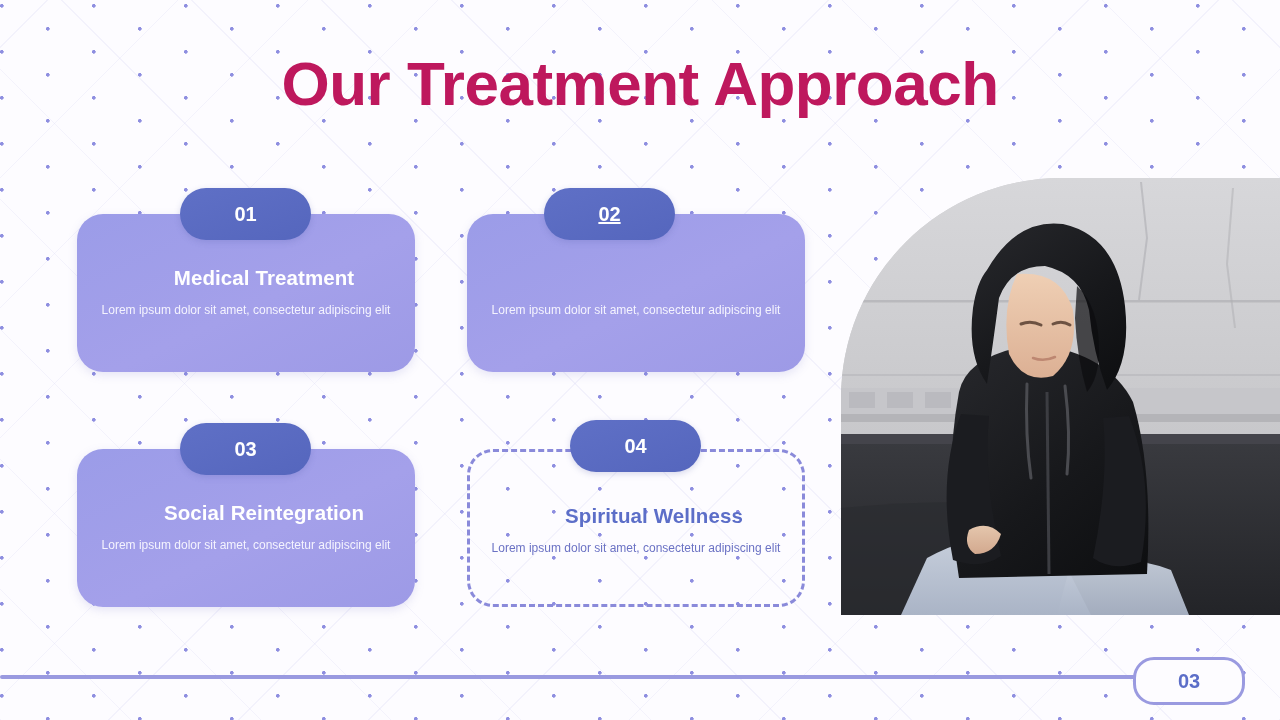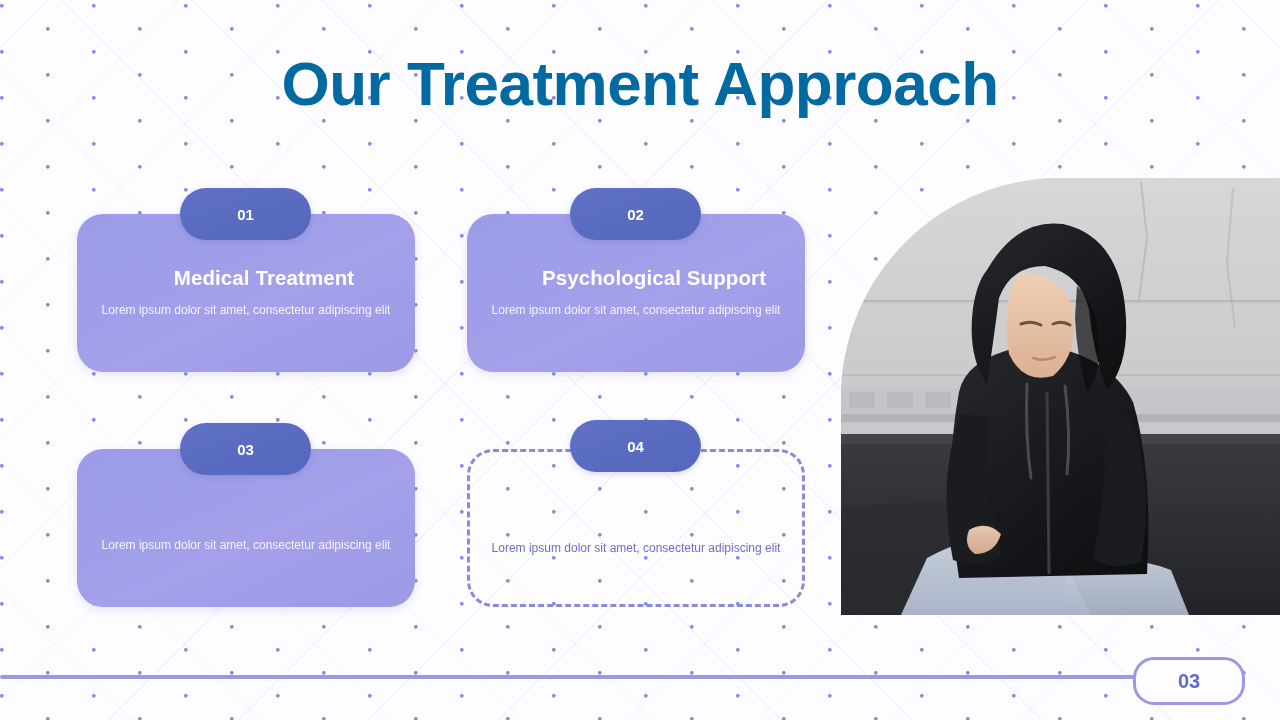--- a/index.html
+++ b/index.html
@@ -61,21 +61,21 @@
   
   .slide-title {
     position: absolute;
     left: 0;
     top: 48px;
     width: 1280px;
     text-align: center;
     font-size: 62px;
     font-weight: 700;
     letter-spacing: -0.5px;
-    color: #0369a1;
+    color: #be185d;
     z-index: 5;
     white-space: nowrap;
   }
 
   
   .photo {
     position: absolute;
     left: 841px;
     top: 178px;
     width: 439px;
@@ -137,21 +137,21 @@
   .card.outlined .card-desc { color: #6b72c4; }
 
   
   .badge {
     position: absolute;
     width: 131px;
     height: 52px;
     border-radius: 26px;
     background: linear-gradient(160deg, #5f70c6 0%, #5566bd 100%);
     color: #ffffff;
-    font-size: 15px;
+    font-size: 20px;
     font-weight: 700;
     display: flex;
     align-items: center;
     justify-content: center;
     z-index: 6;
     box-shadow: 0 2px 6px rgba(80,90,170,.22);
   }
 
   
   .footer-line {
@@ -271,31 +271,32 @@
 
   <div class="cards">
 
     <div class="card filled" style="left:77px; top:214px;">
       <div class="card-title">Medical Treatment</div>
       <div class="card-desc">Lorem ipsum dolor sit amet, consectetur adipiscing elit</div>
     </div>
     <div class="badge" style="left:180px; top:188px;">01</div>
 
     <div class="card filled" style="left:467px; top:214px;">
-      <div class="card-title">Psychological Support</div>
       <div class="card-desc">Lorem ipsum dolor sit amet, consectetur adipiscing elit</div>
     </div>
-    <div class="badge" style="left:570px; top:188px;">02</div>
+    <div class="badge" style="left:544px; top:188px;text-decoration:underline;">02</div>
 
     <div class="card filled" style="left:77px; top:449px;">
+      <div class="card-title">Social Reintegration</div>
       <div class="card-desc">Lorem ipsum dolor sit amet, consectetur adipiscing elit</div>
     </div>
     <div class="badge" style="left:180px; top:423px;">03</div>
 
     <div class="card outlined" style="left:467px; top:449px;">
+      <div class="card-title">Spiritual Wellness</div>
       <div class="card-desc">Lorem ipsum dolor sit amet, consectetur adipiscing elit</div>
     </div>
     <div class="badge" style="left:570px; top:420px;">04</div>
 
   </div>
 
   <div class="footer-line"></div>
   <div class="page-pill">03</div>
 
 </div>

